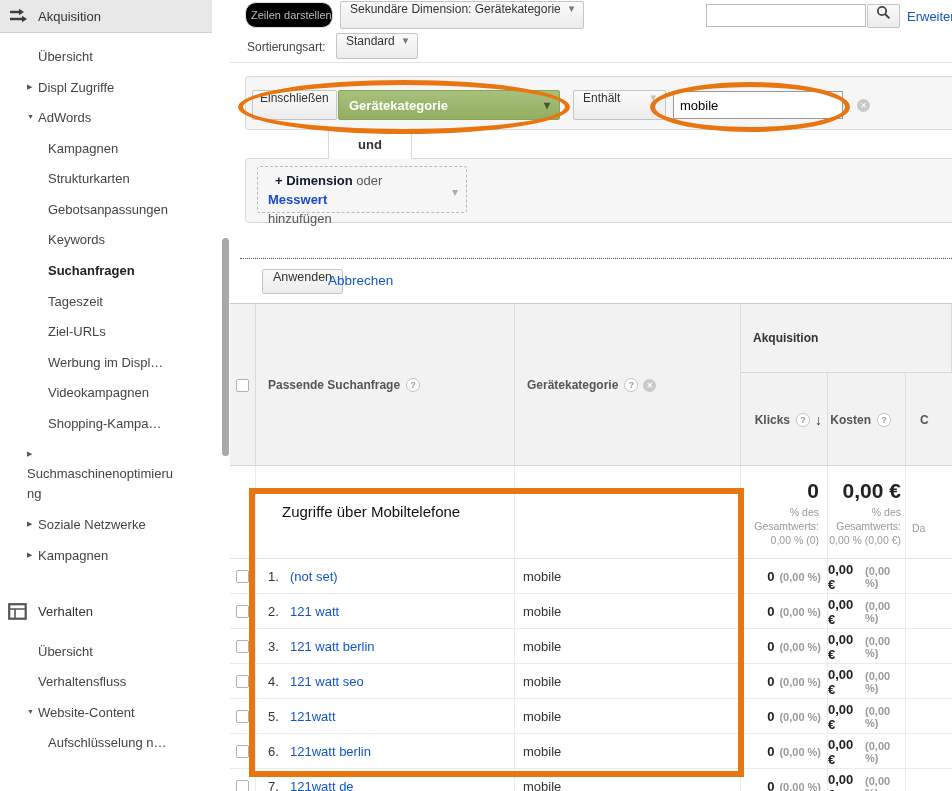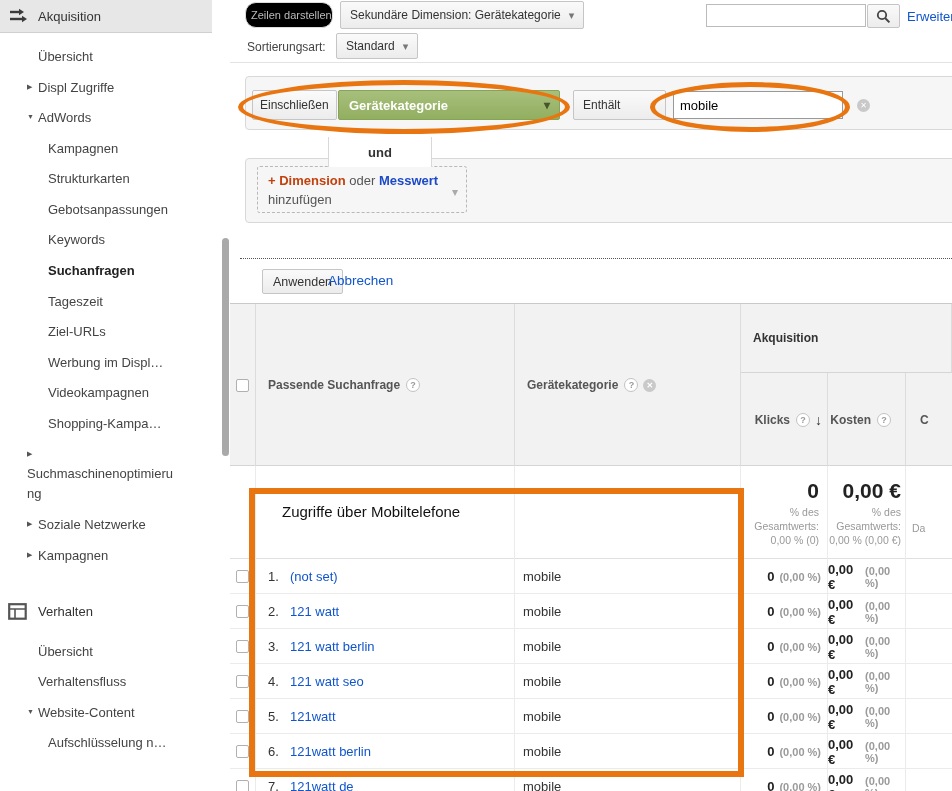--- a/index.html
+++ b/index.html
@@ -22,21 +22,21 @@
   .si.active .lbl { font-weight:bold; color:#222; }
   .si.wrap { white-space:normal; line-height:19px; padding-top:6px; padding-bottom:6px; padding-right:52px; overflow-wrap:anywhere; }
   .arr { display:inline-block; width:11px; }
   .arr.right::before { content:"\25B6"; font-size:7px; color:#555; vertical-align:2px; }
   .arr.down::before  { content:"\25BC"; font-size:7px; color:#555; vertical-align:2px; }
   .scroll-thumb { position:absolute; left:222px; top:238px; width:7px; height:218px;
     background:#a9a9a9; border-radius:4px; }
 
   
   .btn { background:linear-gradient(#fafafa,#ececec); border:1px solid #c5c5c5;
-    border-radius:2px; color:#333; font-size:12px; display:inline-flex; align-items:center; cursor:pointer; }
+    border-radius:2px; color:#333; font-size:12px; display:inline-flex; align-items:flex-start; cursor:pointer; }
   .caret::after { content:"\25BE"; font-size:11px; color:#777; margin-left:8px; }
   .caret-light::after { content:"\25BE"; font-size:11px; color:#c0c0c0; margin-left:8px; }
 
   .t-showrows { position:absolute; left:245px; top:2px; width:88px; height:26px;
     border:1px solid #ddd; border-radius:11px; color:#bbb; font-size:11px;
     display:flex; align-items:center; padding-left:5px; white-space:nowrap; overflow:hidden; background:#000000; }
   .t-secdim { position:absolute; left:340px; top:1px; height:28px; padding:0 9px; }
   .t-sortlabel { position:absolute; left:247px; top:40px; font-size:12px; color:#444; }
   .t-sortbtn { position:absolute; left:336px; top:33px; height:26px; padding:0 9px; }
   .t-search { position:absolute; left:706px; top:4px; width:160px; height:23px;
@@ -54,27 +54,27 @@
   .f-dim { position:absolute; left:338px; top:90px; width:222px; height:30px; z-index:2;
     background:linear-gradient(#a7bf7c,#92af60); border:1px solid #87a355; border-radius:2px;
     color:#fff; font-weight:bold; font-size:13px; display:flex; align-items:center;
     padding-left:10px; cursor:pointer; }
   .f-dim::after { content:"\25BE"; color:#46562a; margin-left:auto; margin-right:9px; font-size:12px; }
   .f-op { position:absolute; left:573px; top:90px; width:93px; height:30px; padding:0 9px; z-index:2;
     justify-content:space-between; }
   .f-input { position:absolute; left:673px; top:91px; width:170px; height:28px; z-index:2;
     border:1px solid #999; font-size:13px; padding:0 6px; background:#fff; }
   .f-x { position:absolute; left:852px; top:99px; z-index:2; }
-  .f-tab { position:absolute; left:328px; top:129px; width:104px; height:30px; z-index:3;
+  .f-tab { position:absolute; left:328px; top:129px; width:84px; height:30px; z-index:3;
     background:#fff; border-left:1px solid #d8d8d8; border-right:1px solid #d8d8d8;
-    display:flex; align-items:center; justify-content:center; font-size:13px; font-weight:bold; color:#333;margin-top:8px; }
+    display:flex; align-items:center; justify-content:center; font-size:13px; font-weight:bold; color:#333; }
   .f-add { position:absolute; left:257px; top:166px; width:210px; height:47px; z-index:2;
     border:1px dashed #b8b8b8; border-radius:3px; font-size:13px; color:#555;
     padding:4px 24px 0 10px; line-height:19px; cursor:pointer; }
-  .f-add .dim { color:#c2410c; font-weight:bold; }
+  .f-add .dim { color:#0f172a; font-weight:bold;margin-left:7px; }
   .f-add .met { color:#1b49c8; font-weight:bold; }
   .f-add::after { content:"\25BE"; position:absolute; right:8px; top:16px; color:#aaa; font-size:12px; }
   .dotline { position:absolute; left:240px; top:258px; width:712px; border-top:1px dotted #555; }
   .f-apply { position:absolute; left:262px; top:269px; height:25px; padding:0 10px; font-size:12.5px; }
   .f-cancel { position:absolute; left:328px; top:273px; font-size:13.5px; color:#15c; cursor:pointer; text-decoration:none; }
 
   
   .tbl { position:absolute; left:230px; top:303px; width:722px; border-top:1px solid #c9c9c9; font-size:13px; }
   .cellbase { position:absolute; display:flex; align-items:center; }
   .thead { position:relative; height:162px; background:#f2f2f2; border-bottom:1px solid #d5d5d5; }

